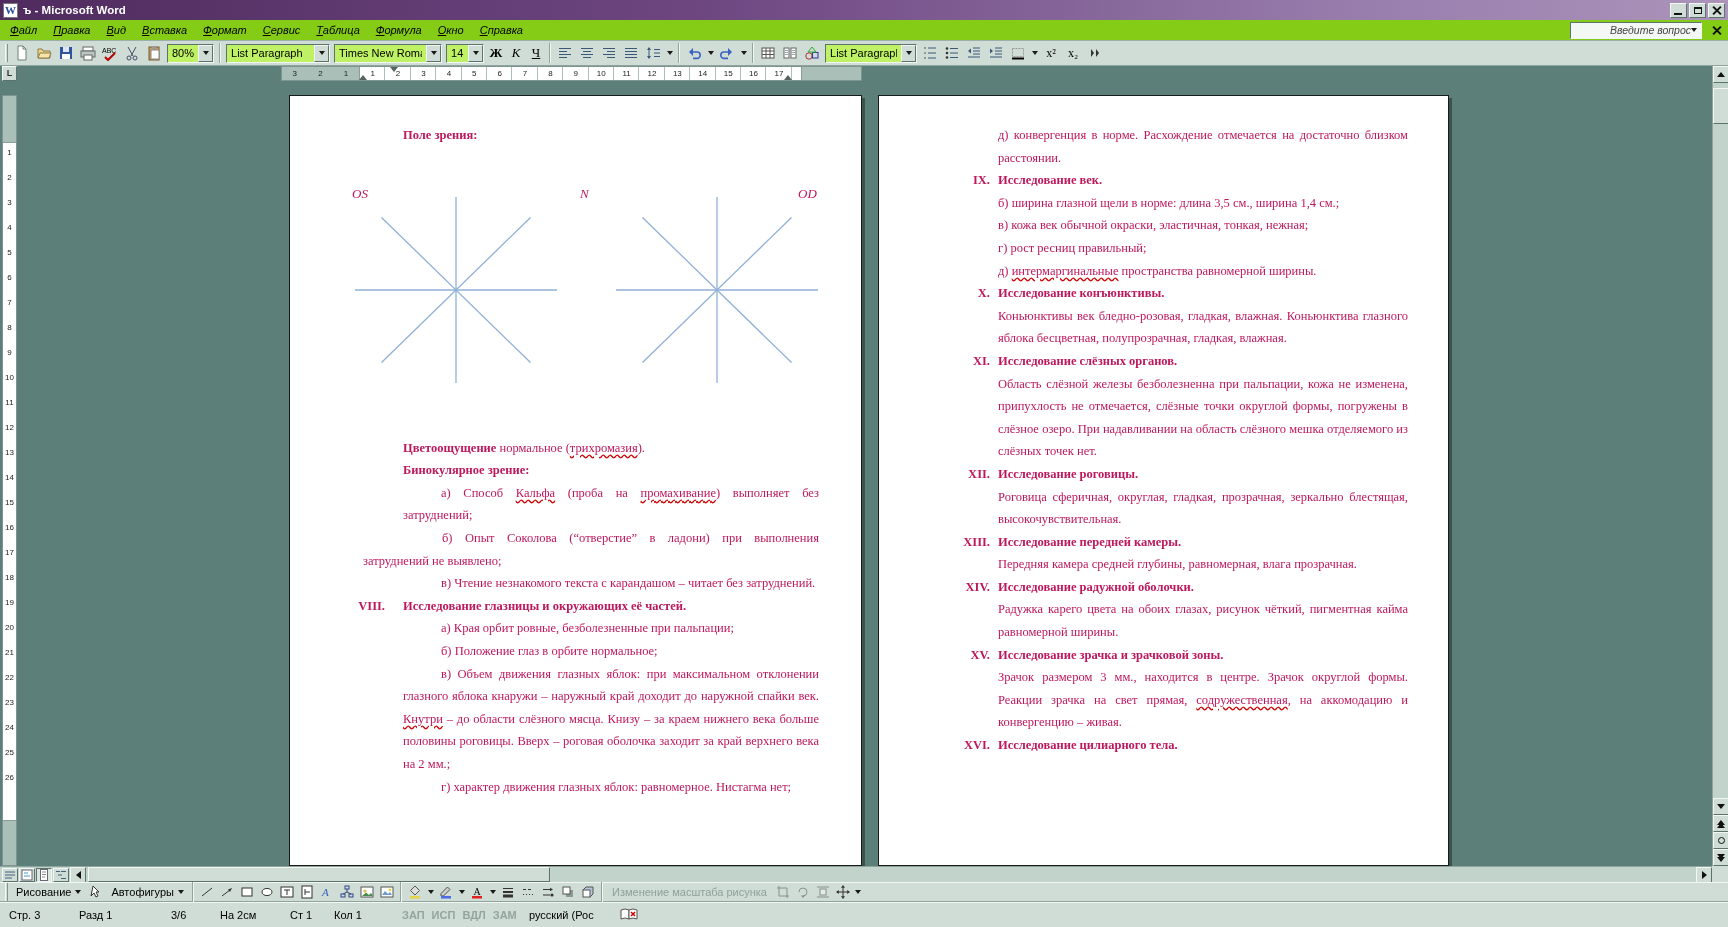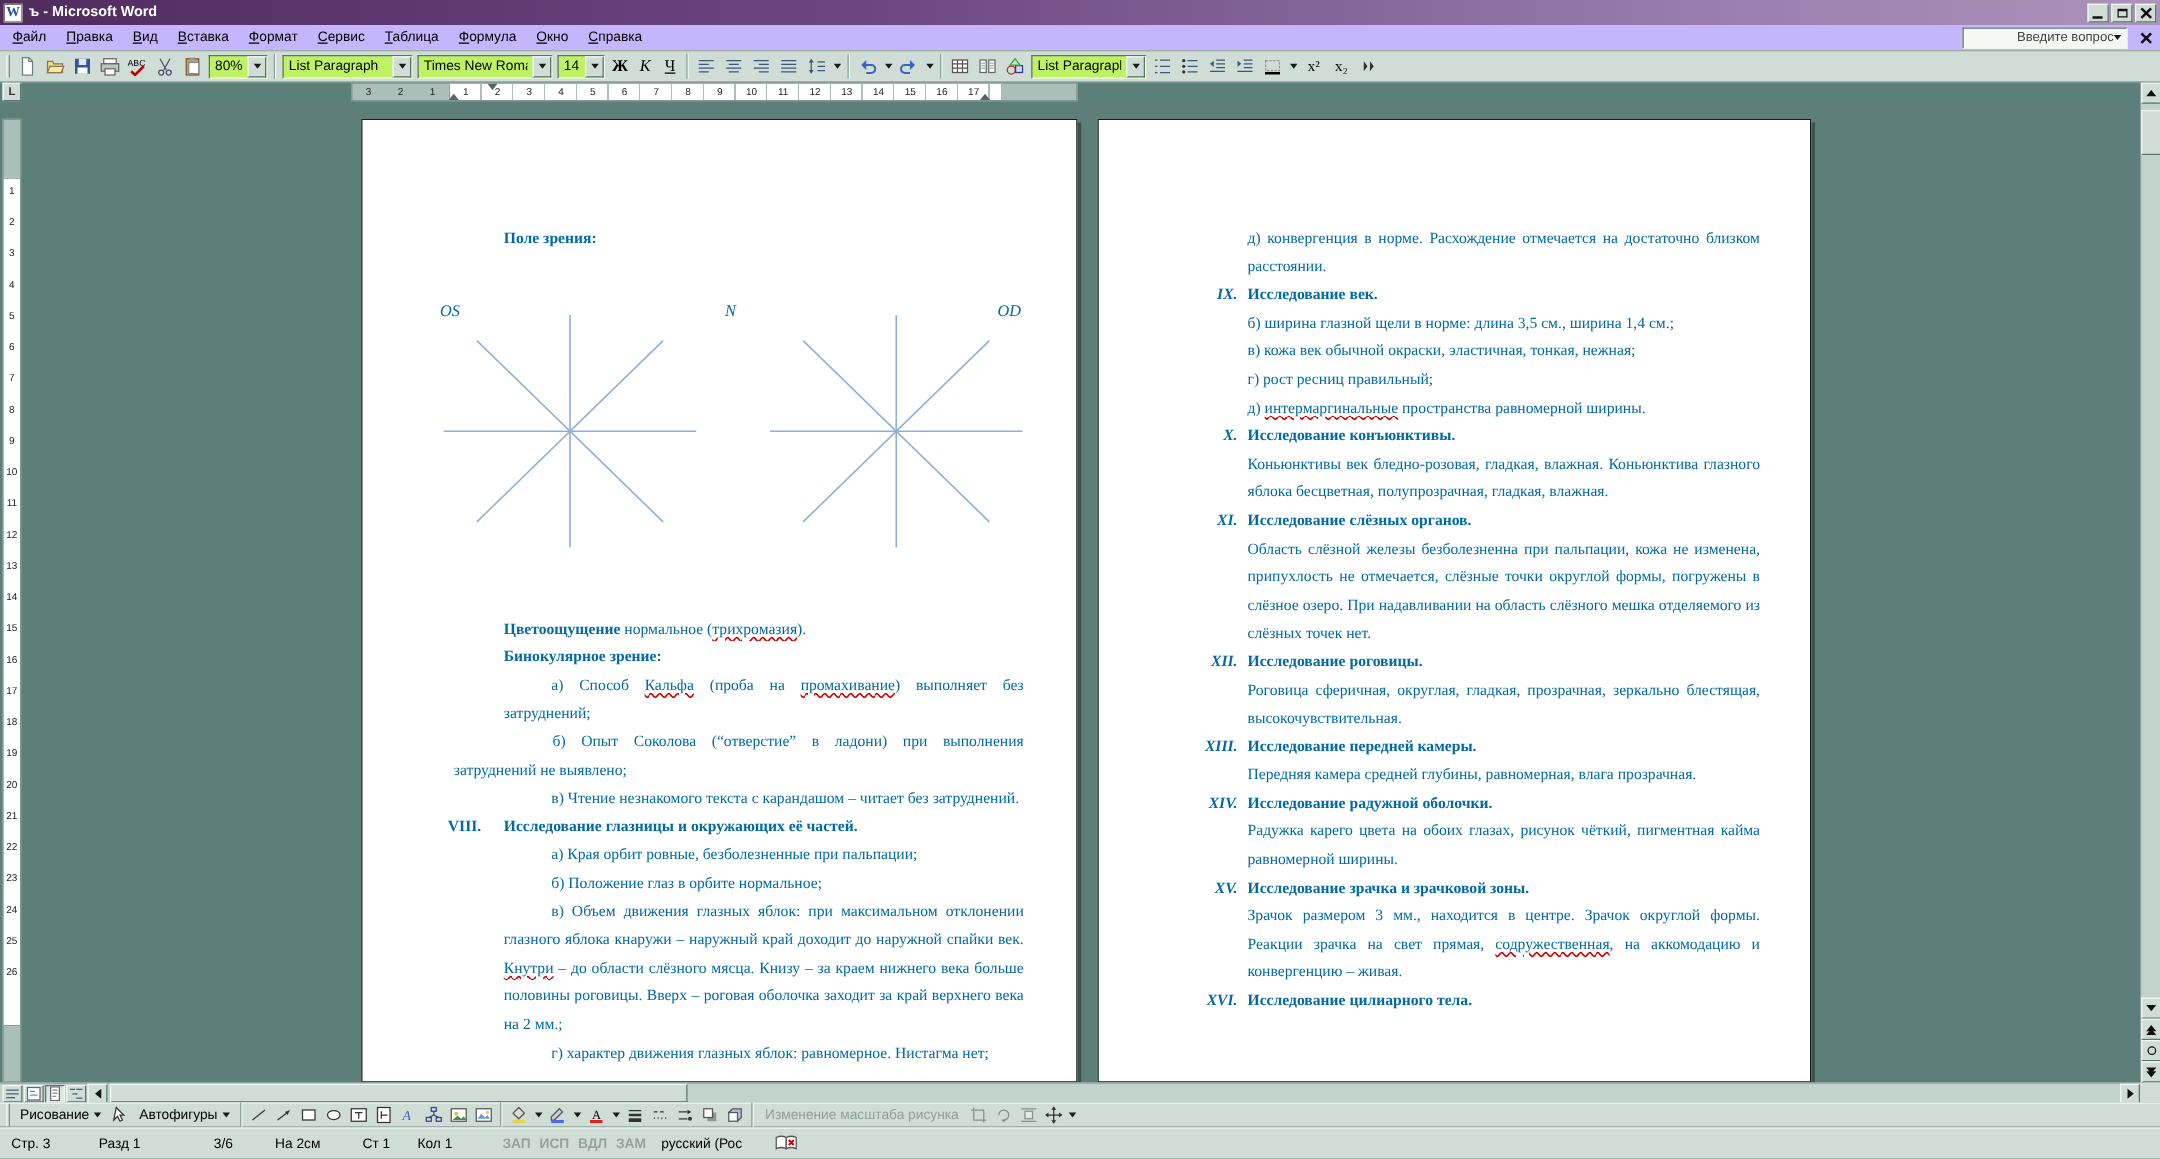--- a/index.html
+++ b/index.html
@@ -10,21 +10,21 @@
 .titlebar{top:0;height:20px;background:linear-gradient(90deg,#4f2b5e,#6d4680 40%,#997fae 80%,#ab93ba);display:flex;align-items:center;padding:0 3px;}
 .appicon{width:15px;height:15px;background:#fff;border:1px solid #777;color:#2a50a0;font-weight:bold;font-size:11px;line-height:13px;text-align:center;margin-right:5px;font-family:"Liberation Serif",serif;flex:0 0 auto;}
 .wtitle{color:#fff;font-size:11.5px;font-weight:bold;flex:1;white-space:nowrap;}
 .wbtn{width:17px;height:15px;margin-left:2px;background:#cfddd6;border:1px solid;border-color:#f2f7f4 #5c726c #5c726c #f2f7f4;display:inline-flex;align-items:center;justify-content:center;position:relative;flex:0 0 auto;}
 .gl-min{position:absolute;left:3px;bottom:2px;width:8px;height:2px;background:#111;}
 .gl-rest{width:8px;height:7px;border:1px solid #111;border-top-width:2px;}
 .gl-x{position:relative;width:9px;height:9px;}
 .gl-x::before,.gl-x::after{content:"";position:absolute;left:4px;top:-1px;width:2px;height:11px;background:#111;}
 .gl-x::before{transform:rotate(45deg);}.gl-x::after{transform:rotate(-45deg);}
 
-.menubar{top:20px;height:21px;background:#c4b5fd;border-bottom:1px solid #9cb0a9;display:flex;align-items:center;font-size:11px;padding-left:2px;}
+.menubar{top:20px;height:21px;background:#84cc16;border-bottom:1px solid #9cb0a9;display:flex;align-items:center;font-size:11px;padding-left:2px;font-style:italic;}
 .menuitems{display:flex;align-items:center;}
 .menuitem{padding:3px 8px;white-space:nowrap;}
 .menuitem::first-letter{text-decoration:underline;}
 .qwrap{margin-left:auto;display:flex;align-items:center;margin-right:4px;}
 .qbox{width:132px;height:17px;background:#f4f8f5;border:1px solid;border-color:#5c726c #f2f7f4 #f2f7f4 #5c726c;font-size:10.5px;color:#444;display:flex;align-items:center;padding:0 4px;}
 .qtext{flex:1;white-space:nowrap;overflow:hidden;text-align:right;}
 .menuclose{width:16px;height:16px;margin-left:6px;display:flex;align-items:center;justify-content:center;}
 
 .toolbar{top:41px;height:25px;background:#cfddd6;border-bottom:1px solid #8fa49d;display:flex;align-items:center;padding-left:2px;}
 .grip{width:3px;height:18px;margin:0 3px;border-left:1px solid #f2f7f4;border-right:1px solid #7e948e;flex:0 0 auto;}
@@ -53,26 +53,26 @@
 .mkfl{left:30px;top:0;border-left:4px solid transparent;border-right:4px solid transparent;border-top:5px solid #55645f;}
 .mkhang{left:-1px;bottom:0;border-left:4px solid transparent;border-right:4px solid transparent;border-bottom:5px solid #55645f;}
 .mkright{left:424px;bottom:0;border-left:4px solid transparent;border-right:4px solid transparent;border-bottom:5px solid #55645f;}
 .vruler{position:absolute;left:2px;top:29px;width:15px;height:771px;background:#aabfb8;border:1px solid #7e948e;font-size:8px;}
 .vband{position:absolute;top:46px;left:0;right:0;height:679px;background:#fff;border-top:1px solid #8a9e98;border-bottom:1px solid #8a9e98;display:flex;flex-direction:column;padding-top:5px;}
 .vnum{height:25px;text-align:center;color:#222;flex:0 0 auto;}
 
 .page{position:absolute;top:29px;background:#fff;border:1px solid #1a1a1a;box-shadow:3px 3px 0 rgba(15,30,27,.45);overflow:hidden;}
 .pleft{left:289px;width:573px;height:771px;}
 .pright{left:878px;width:571px;height:771px;}
-.ppad{position:absolute;inset:0;padding-top:83px;overflow:hidden;font-family:"Liberation Serif",serif;font-size:12.5px;line-height:22.6px;color:#0369a1;}
+.ppad{position:absolute;inset:0;padding-top:28px;overflow:hidden;font-family:"Liberation Serif",serif;font-size:12.5px;line-height:22.6px;color:#be185d;}
 .para{position:relative;margin:0 42px 0 113px;text-align:justify;}
 .pright .para{margin:0 40px 0 119px;}
 .para.head{text-align:left;}
 .roman{position:absolute;left:-66px;width:48px;text-align:right;font-weight:bold;}
-.pright .roman{left:-46px;width:38px;font-style:italic;}
+.pright .roman{left:-46px;width:38px;}
 .item{text-indent:38px;}
 .itemb{margin-left:73px !important;text-indent:79px;}
 .bold{font-weight:bold;}
 .missp{text-decoration:underline;text-decoration-style:wavy;text-decoration-color:#c00;text-underline-offset:2px;}
 .diagram{position:relative;height:290px;}
 .dlbl{position:absolute;top:36px;font-style:italic;font-size:13px;}
 .dlbl.os{left:62px}.dlbl.n{left:290px}.dlbl.od{left:508px}
 .stars{position:absolute;left:0;top:48px;}
 
 .vscroll{position:absolute;right:0;top:0;width:16px;height:800px;background:#c2d3cb;border-left:1px solid #8fa49d;}

